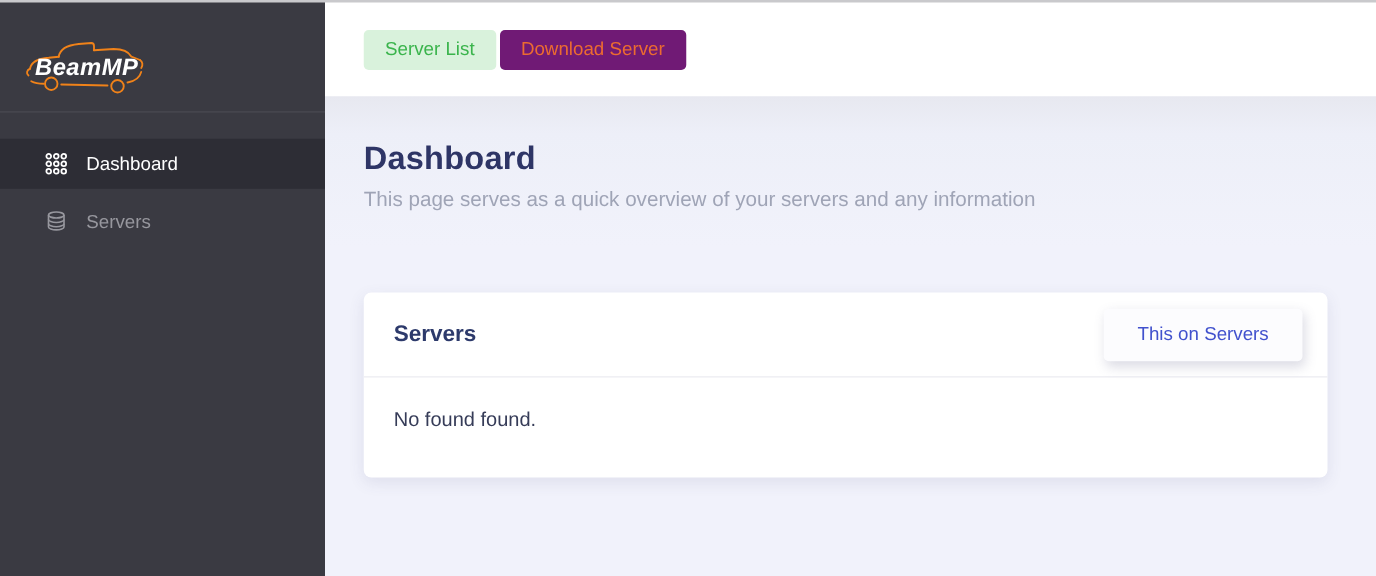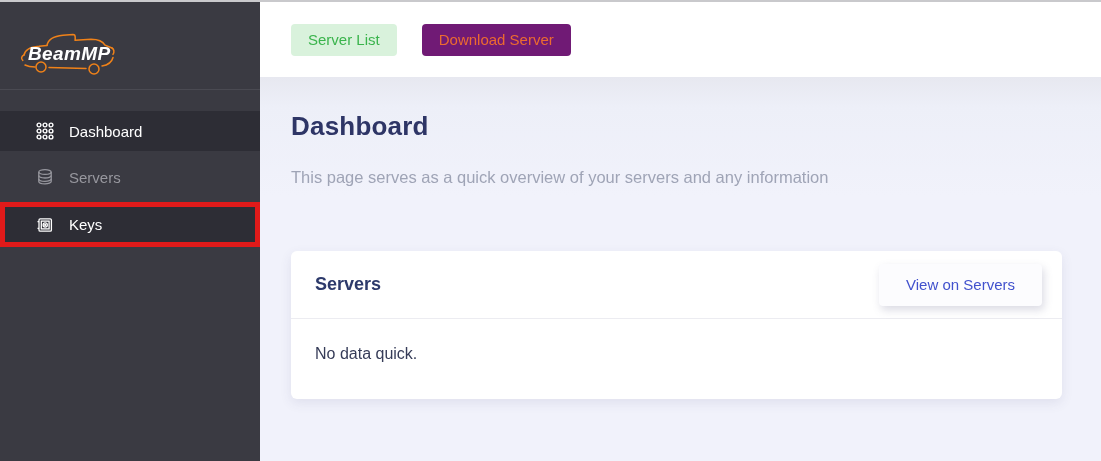--- a/index.html
+++ b/index.html
@@ -39,39 +39,39 @@
     height: 45px; margin-bottom: 0;
     border: 5px solid #e01a1a;
     padding-left: 31px; margin-top: -1px;
   }
   .nav-icon { width: 18px; height: 18px; display: flex; align-items: center; justify-content: center; }
 
   
   .main-col { flex: 1; display: flex; flex-direction: column; padding-top: 2px; }
   .topbar {
     height: 75px; background: #ffffff;
-    display: flex; align-items: center; gap: 25px; padding-left: 31px;
+    display: flex; align-items: center; gap: 3px; padding-left: 31px;
   }
   .btn {
     height: 32px; padding: 0 17px; border: none; border-radius: 4px;
     font-size: 15px; font-family: inherit; cursor: pointer;
   }
   .btn--green  { background: #d9f2dc; color: #3ab44c; }
   .btn--orange { background: #701a75; color: #ec6b30; }
 
   .content {
     flex: 1;
     background: linear-gradient(180deg, #e7e8f0 0px, #edeff8 30px, #f1f2fb 120px);
     padding: 34px 39px 0 31px;
   }
   .page-title {
     margin: 0; font-size: 26px; font-weight: bold;
     color: #2e3566; letter-spacing: 0.2px;
   }
-  .subtitle { margin: 26px 0 0; font-size: 16.5px; color: #9fa4b6; }
+  .subtitle { margin: 9px 0 0; font-size: 16.5px; color: #9fa4b6; }
 
   
   .card {
     margin-top: 64px; background: #ffffff; border-radius: 6px;
     box-shadow: 0 4px 12px rgba(70, 70, 120, 0.10);
     min-height: 148px;
   }
   .card-header {
     height: 68px; display: flex; align-items: center; justify-content: space-between;
     padding: 0 20px 0 24px; border-bottom: 1px solid #ececf1;
@@ -135,50 +135,37 @@
           <svg width="18" height="18" viewBox="0 0 18 18" fill="none" stroke="#97979e" stroke-width="1.3">
             <ellipse cx="9" cy="4" rx="6.2" ry="2.4"></ellipse>
             <path d="M2.8,4 V13.5 C2.8,14.8 5.6,15.9 9,15.9 S15.2,14.8 15.2,13.5 V4"></path>
             <path d="M2.8,7.6 C2.8,8.9 5.6,10 9,10 S15.2,8.9 15.2,7.6"></path>
             <path d="M2.8,11 C2.8,12.3 5.6,13.4 9,13.4 S15.2,12.3 15.2,11"></path>
           </svg>
         </span>
         <span>Servers</span>
       </div>
 
-      <div class="nav-item active nav-item--keys">
-        <span class="nav-icon">
-          <svg width="18" height="18" viewBox="0 0 18 18" fill="none" stroke="#ffffff" stroke-width="1.3">
-            <rect x="3" y="2.8" width="12.4" height="12.4" rx="1.2"></rect>
-            <rect x="5.3" y="5.1" width="7.8" height="7.8"></rect>
-            <circle cx="9.2" cy="9" r="2.1"></circle>
-            <circle cx="9.2" cy="9" r="0.5" fill="#ffffff"></circle>
-            <line x1="1.5" y1="5.6" x2="3" y2="5.6"></line>
-            <line x1="1.5" y1="12.4" x2="3" y2="12.4"></line>
-          </svg>
-        </span>
-        <span>Keys</span>
-      </div>
     </nav>
   </aside>
 
   <div class="main-col">
     <header class="topbar">
       <button class="btn btn--green">Server List</button>
       <button class="btn btn--orange">Download Server</button>
     </header>
 
     <main class="content">
       <h1 class="page-title">Dashboard</h1>
       <p class="subtitle">This page serves as a quick overview of your servers and any information</p>
 
       <section class="card">
         <div class="card-header">
           <h2 class="card-title">Servers</h2>
-          <button class="card-action">View on Servers</button>
+          <button class="card-action">This on Servers</button>
         </div>
         <div class="card-body">
-          <p class="card-empty">No data quick.</p>
+          <p class="card-empty">No found found.</p>
         </div>
       </section>
     </main>
   </div>
 </div>
 
 </body></html>

